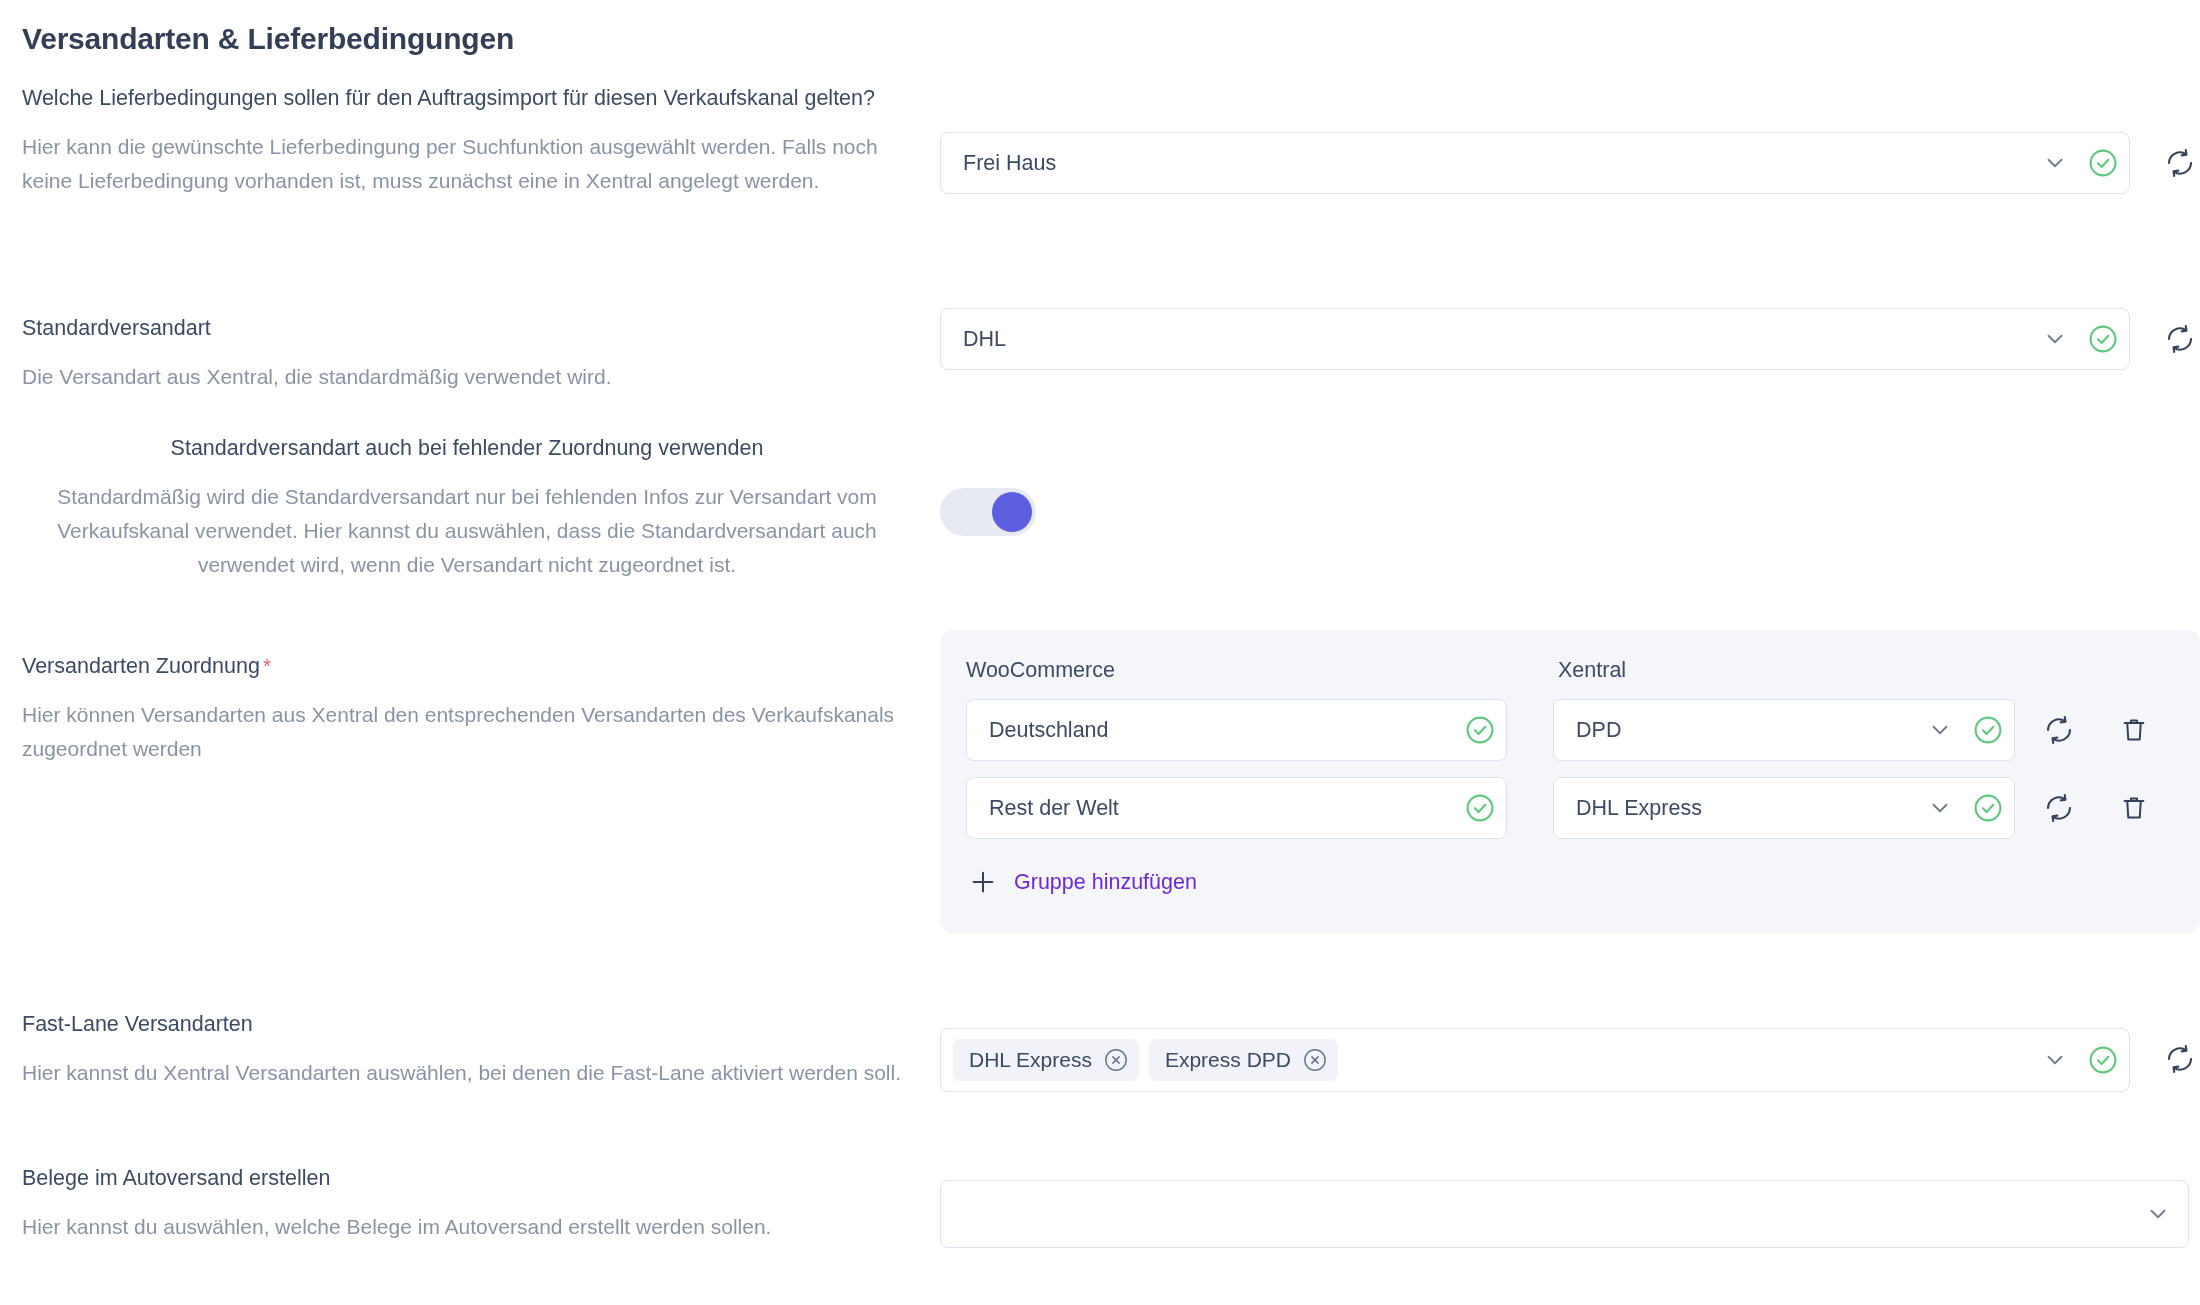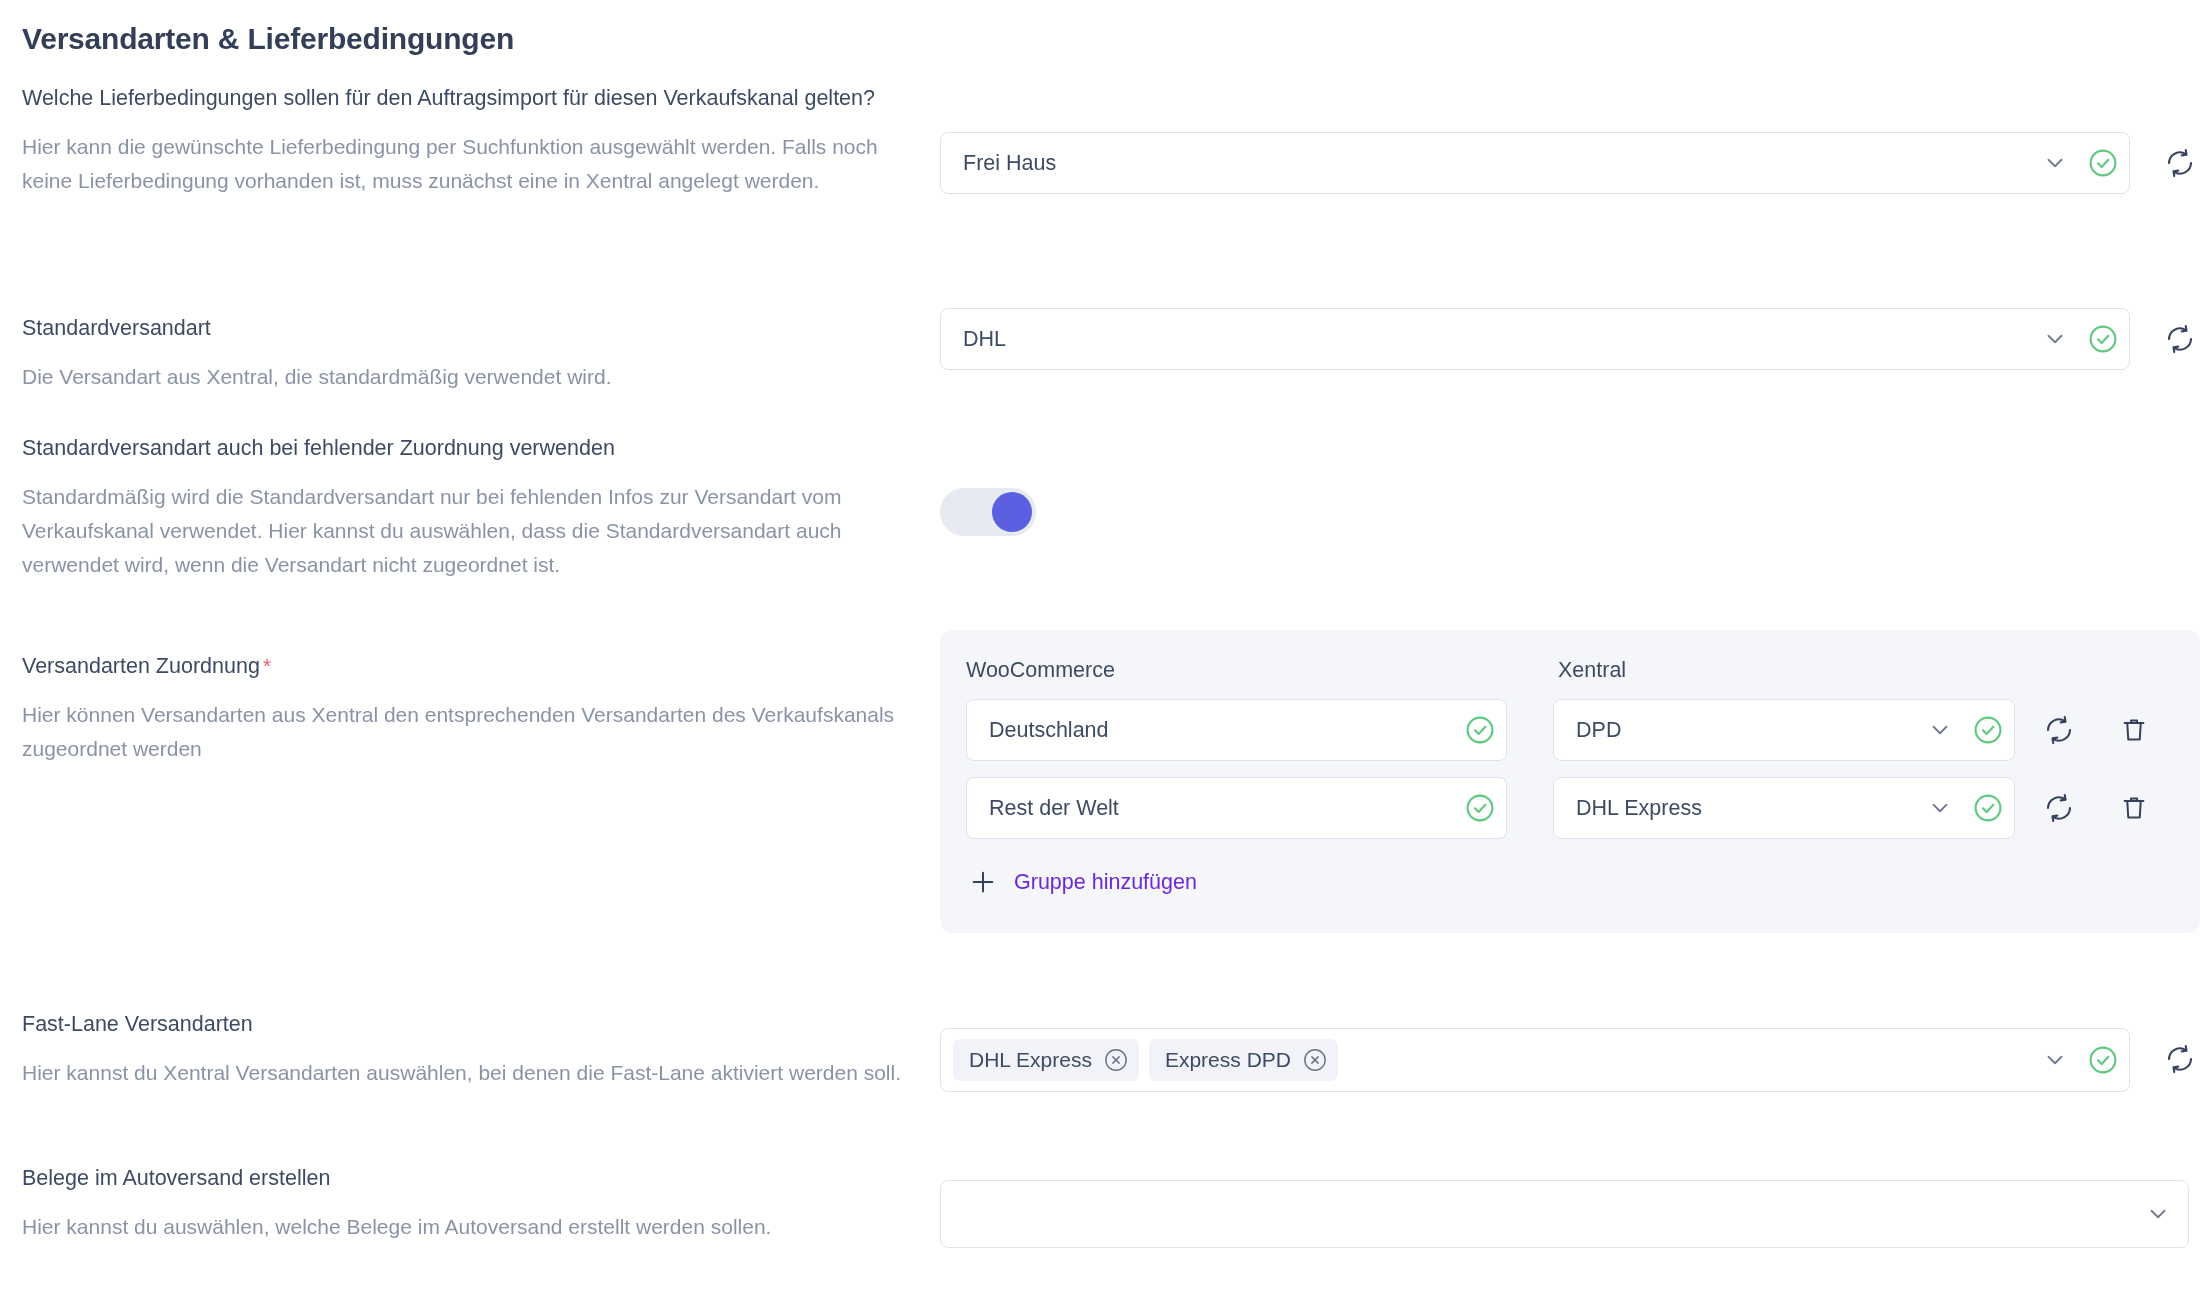--- a/index.html
+++ b/index.html
@@ -296,21 +296,21 @@
           <path d="M3.2 12a8.8 8.8 0 0 1 13.6-7.1"></path>
             <polyline points="16.6 1.6 17.2 5.4 13.4 5.9"></polyline>
           <path d="M20.8 12a8.8 8.8 0 0 1-13.6 7.1"></path>
             <polyline points="7.4 22.4 6.8 18.6 10.6 18.1"></polyline>
         </svg>
       </div>
     </div>
   </div>
 
   <div class="row" style="position:absolute; left:0; top:432px; height:190px;">
-    <div class="col-left" style="top:0;">
+    <div class="col-left" style="top:0;text-align:center;">
       <div class="field-label">Standardversandart auch bei fehlender Zuordnung verwenden</div>
       <div class="field-help">Standardmäßig wird die Standardversandart nur bei fehlenden Infos zur Versandart vom Verkaufskanal verwendet. Hier kannst du auswählen, dass die Standardversandart auch verwendet wird, wenn die Versandart nicht zugeordnet ist.</div>
     </div>
     <div class="col-right" style="top:56px;">
       <div class="toggle">
         <div class="knob"></div>
       </div>
     </div>
   </div>
 

